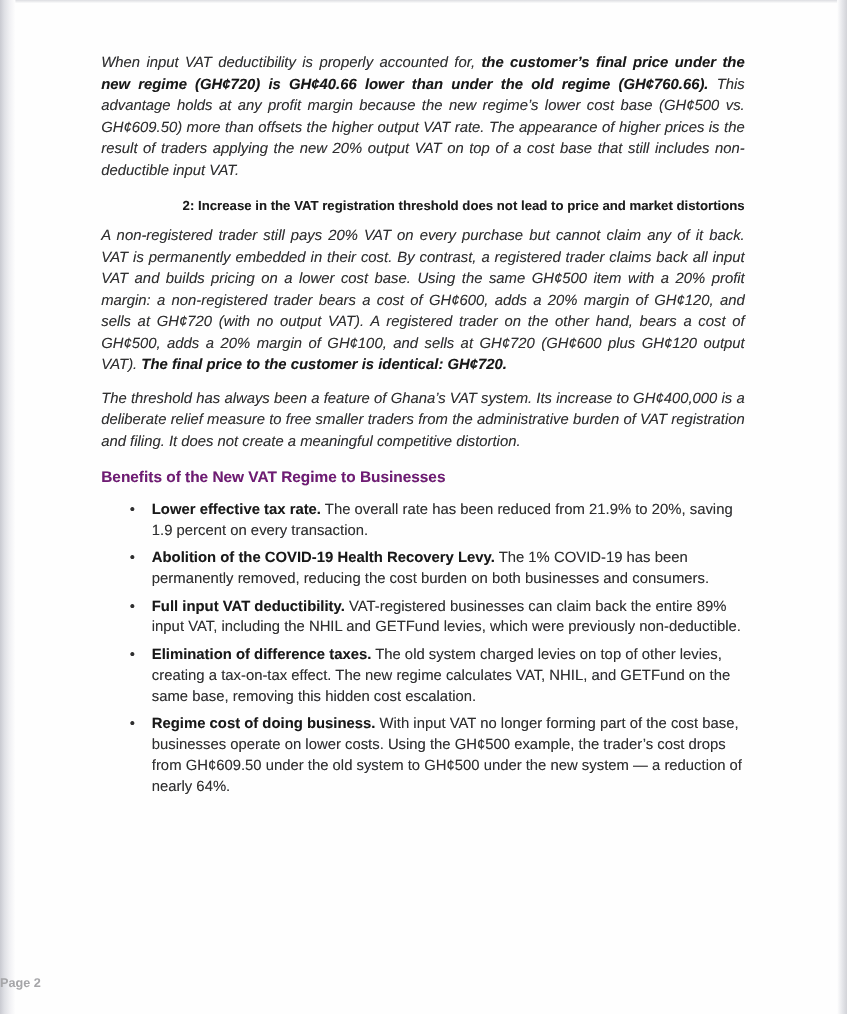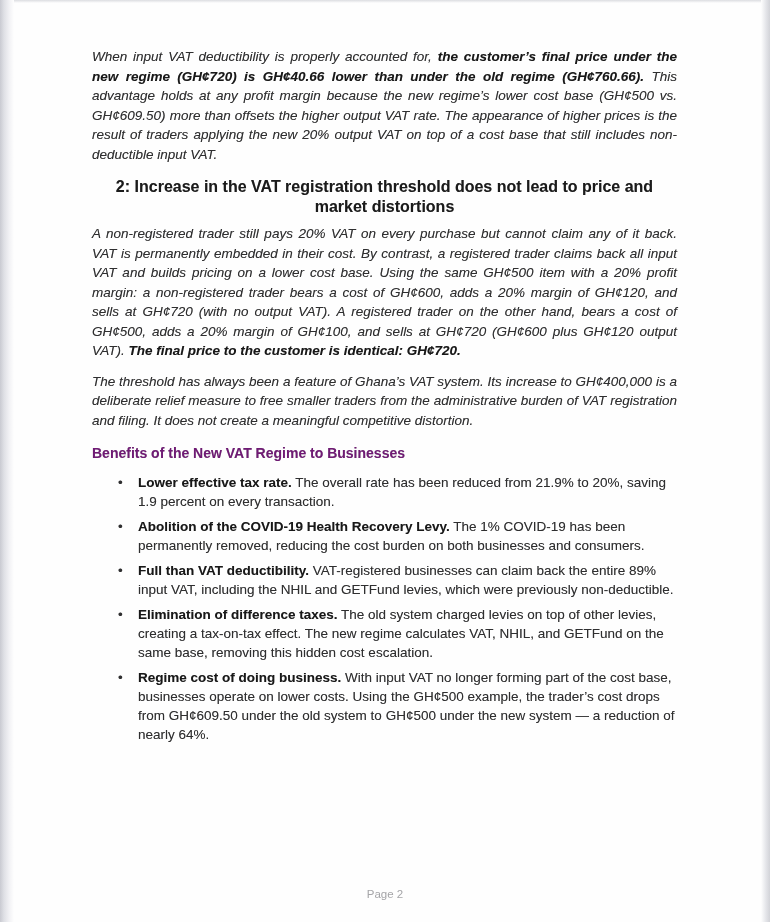--- a/index.html
+++ b/index.html
@@ -37,45 +37,46 @@
     line-height: 19.5px;
     text-shadow: 0 0 0.6px rgba(20,20,20,0.35);
   }
   .content p {
     margin: 0 0 11px 0;
     text-align: justify;
     font-style: italic;
   }
   strong, b { color: #181818; }
   h2.h-section {
-    font-size: 16px; line-height: 20px; font-weight: bold;
-    color: #1b1b1b; margin: 13px 0 7px 0; text-align: center;
+    font-size: 12px; line-height: 20px; font-weight: bold;
+    color: #1b1b1b; margin: 13px 0 7px 0; text-align: right;
   }
   h2.h-benefits {
     font-size: 14px; line-height: 20px; font-weight: bold;
     color: #701a75; margin: 13px 0 10px 0; text-align: left;
   }
   ul.benefits-list { margin: 0; padding: 0; list-style: none; }
   ul.benefits-list li {
     position: relative;
     padding-left: 46px;
     margin: 0 0 6px 0;
     line-height: 19px;
     text-align: left;
   }
   ul.benefits-list li .bullet-marker {
     position: absolute; left: 26px; top: 0;
     color: #2f2f30;
   }
   .page-footer {
     position: absolute; left: 0; right: 0; top: 888px;
-    text-align: center;
+    text-align: left;
     font-size: 11.5px;
     color: #a5a5a8;
     text-shadow: none;
+    font-weight: bold;
   }
 </style>
 </head>
 <body>
 
 <div class="page">
   <div class="edge-top"></div>
   <div class="edge-left"></div>
   <div class="edge-right"></div>
 
@@ -88,21 +89,21 @@
 
     <p><span>A non-registered trader still pays 20% VAT on every purchase but cannot claim any of it back. VAT is permanently embedded in their cost. By contrast, a registered trader claims back all input VAT and builds pricing on a lower cost base. Using the same GH¢500 item with a 20% profit margin: a non-registered trader bears a cost of GH¢600, adds a 20% margin of GH¢120, and sells at GH¢720 (with no output VAT). A registered trader on the other hand, bears a cost of GH¢500, adds a 20% margin of GH¢100, and sells at GH¢720 (GH¢600 plus GH¢120 output VAT). </span><strong>The final price to the customer is identical: GH¢720.</strong></p>
 
     <p>The threshold has always been a feature of Ghana’s VAT system. Its increase to GH¢400,000 is a deliberate relief measure to free smaller traders from the administrative burden of VAT registration and filing. It does not create a meaningful competitive distortion.</p>
 
     <h2 class="h-benefits">Benefits of the New VAT Regime to Businesses</h2>
 
     <ul class="benefits-list">
       <li><span class="bullet-marker">•</span><strong>Lower effective tax rate.</strong><span> The overall rate has been reduced from 21.9% to 20%, saving 1.9 percent on every transaction.</span></li>
       <li><span class="bullet-marker">•</span><strong>Abolition of the COVID-19 Health Recovery Levy.</strong><span> The 1% COVID-19 has been permanently removed, reducing the cost burden on both businesses and consumers.</span></li>
-      <li><span class="bullet-marker">•</span><strong>Full than VAT deductibility.</strong><span> VAT-registered businesses can claim back the entire 89% input VAT, including the NHIL and GETFund levies, which were previously non-deductible.</span></li>
+      <li><span class="bullet-marker">•</span><strong>Full input VAT deductibility.</strong><span> VAT-registered businesses can claim back the entire 89% input VAT, including the NHIL and GETFund levies, which were previously non-deductible.</span></li>
       <li><span class="bullet-marker">•</span><strong>Elimination of difference taxes.</strong><span> The old system charged levies on top of other levies, creating a tax-on-tax effect. The new regime calculates VAT, NHIL, and GETFund on the same base, removing this hidden cost escalation.</span></li>
       <li><span class="bullet-marker">•</span><strong>Regime cost of doing business.</strong><span> With input VAT no longer forming part of the cost base, businesses operate on lower costs. Using the GH¢500 example, the trader’s cost drops from GH¢609.50 under the old system to GH¢500 under the new system — a reduction of nearly 64%.</span></li>
     </ul>
 
   </div>
 
   <div class="page-footer">Page 2</div>
 </div>
 
 </body></html>

